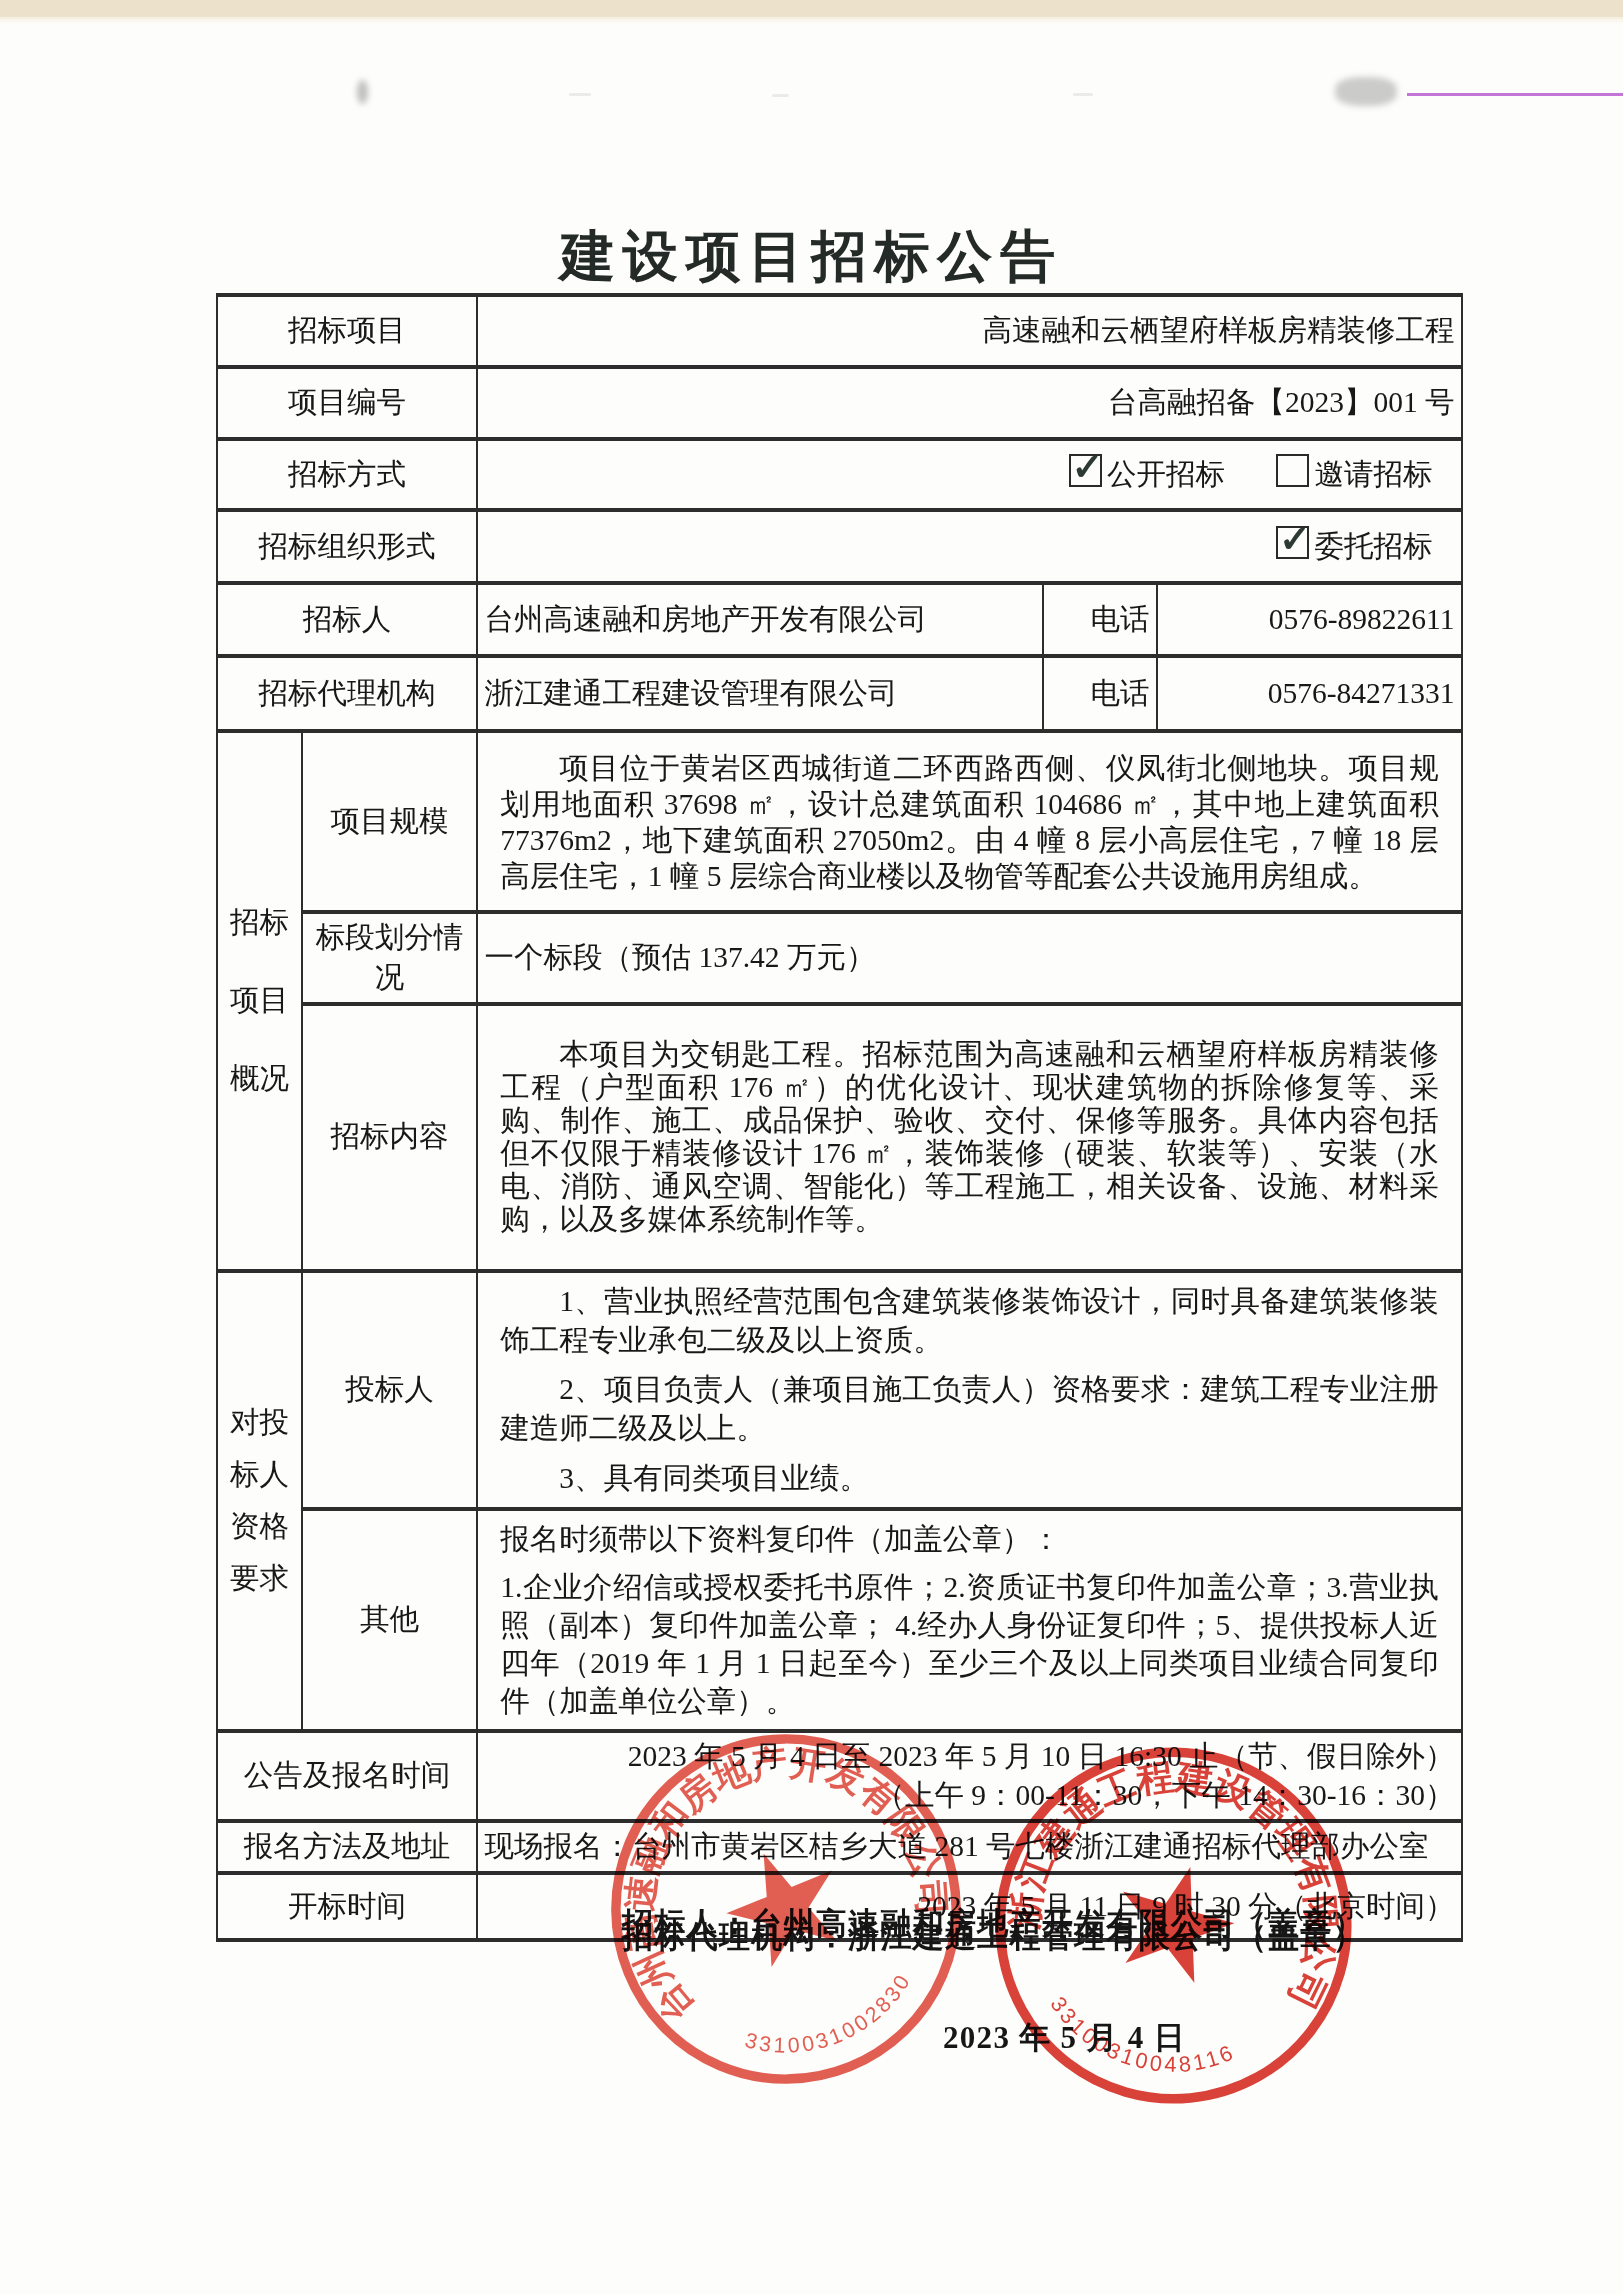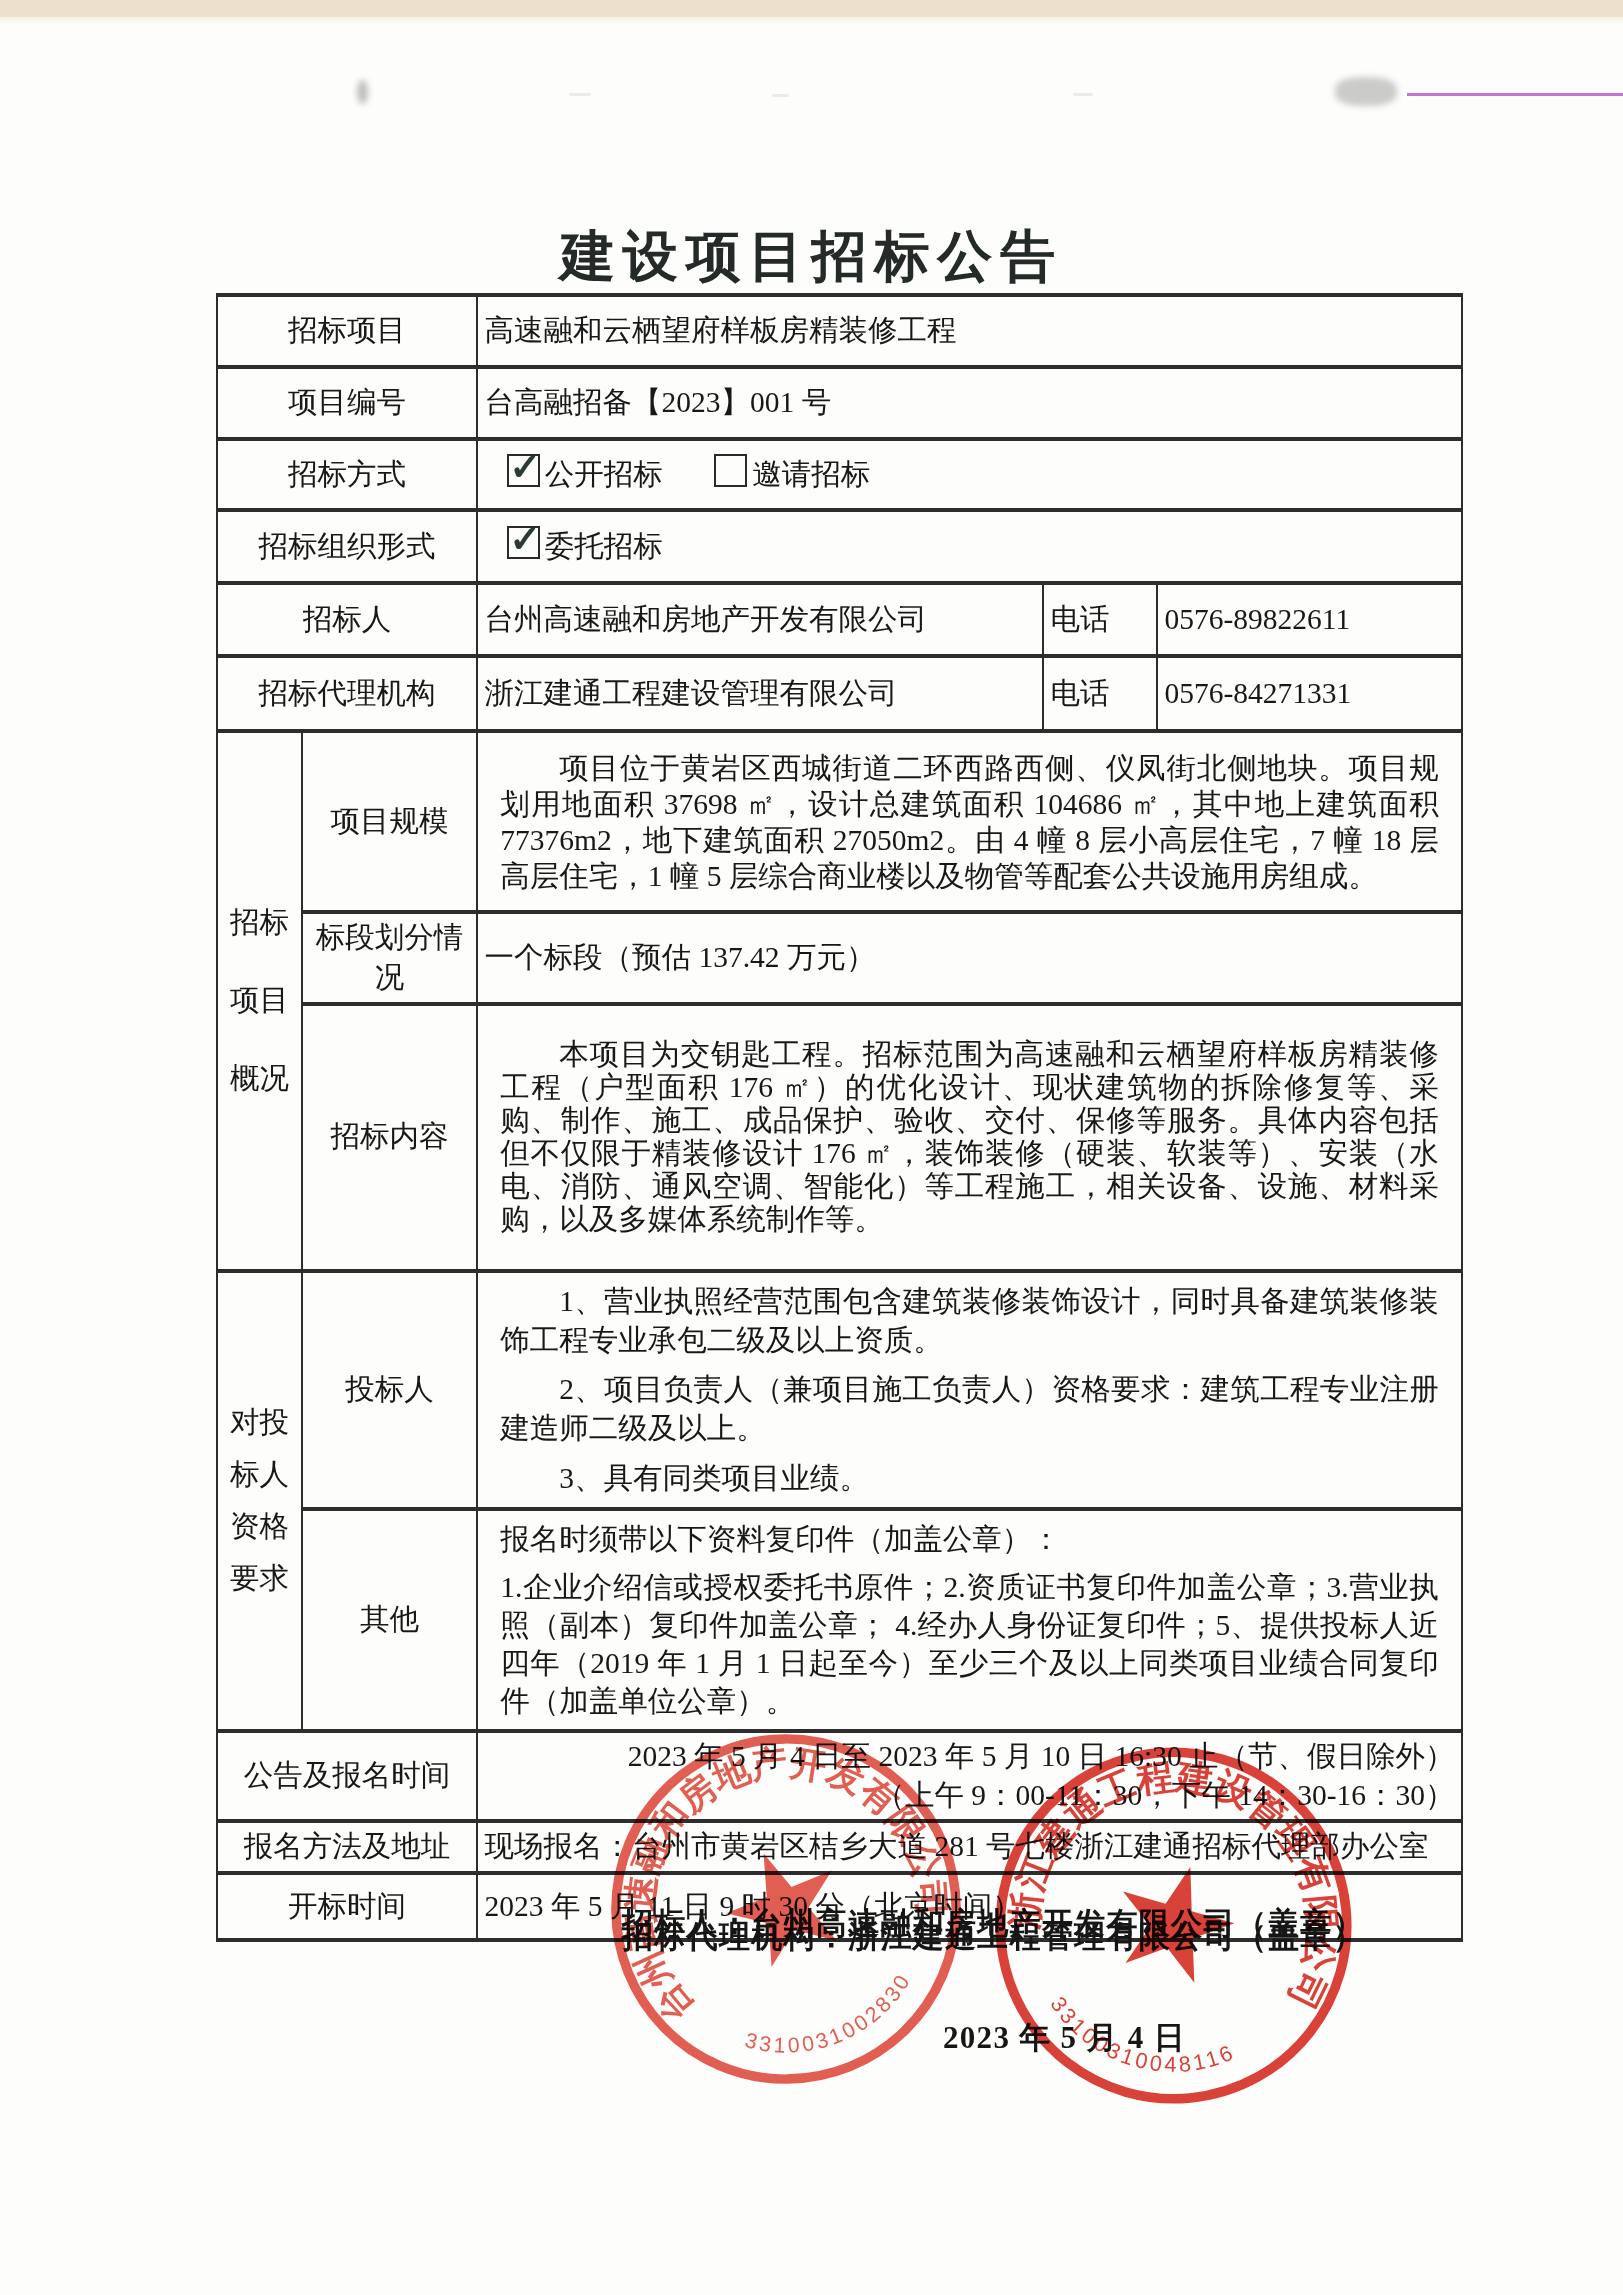--- a/index.html
+++ b/index.html
@@ -32,21 +32,21 @@
     position:absolute;left:216px;top:293px;width:1245px;
     border-collapse:collapse;table-layout:fixed;
     font-size:29.5px;color:#181818;
   }
   table.bid td{
     border-top:4.6px solid #2d2d2d;border-bottom:4.6px solid #2d2d2d;
     border-left:2.6px solid #2d2d2d;border-right:2.6px solid #2d2d2d;
     padding:3.9px 6.5px;vertical-align:middle;overflow:hidden;
   }
   td.lbl{text-align:center;}
-  td.ctr{text-align:left;}
+  td.ctr{text-align:right;}
   td.lft{text-align:left;padding-left:18.3px;}
   td.vhead{padding:0;}
   .vstack{display:flex;flex-direction:column;align-items:center;justify-content:center;height:100%;}
   .vstack span{display:block;line-height:1.15;}
   .vgap-lg span{margin:22px 0;}
   .vgap-sm span{margin:9.2px 0;text-align:right;}
   .para{margin:0;padding:5.2px 15.7px;text-align:justify;text-justify:inter-ideograph;}
   .ind{text-indent:2em;}
   .lh55{line-height:36px;}
   .lh51{line-height:33px;}

